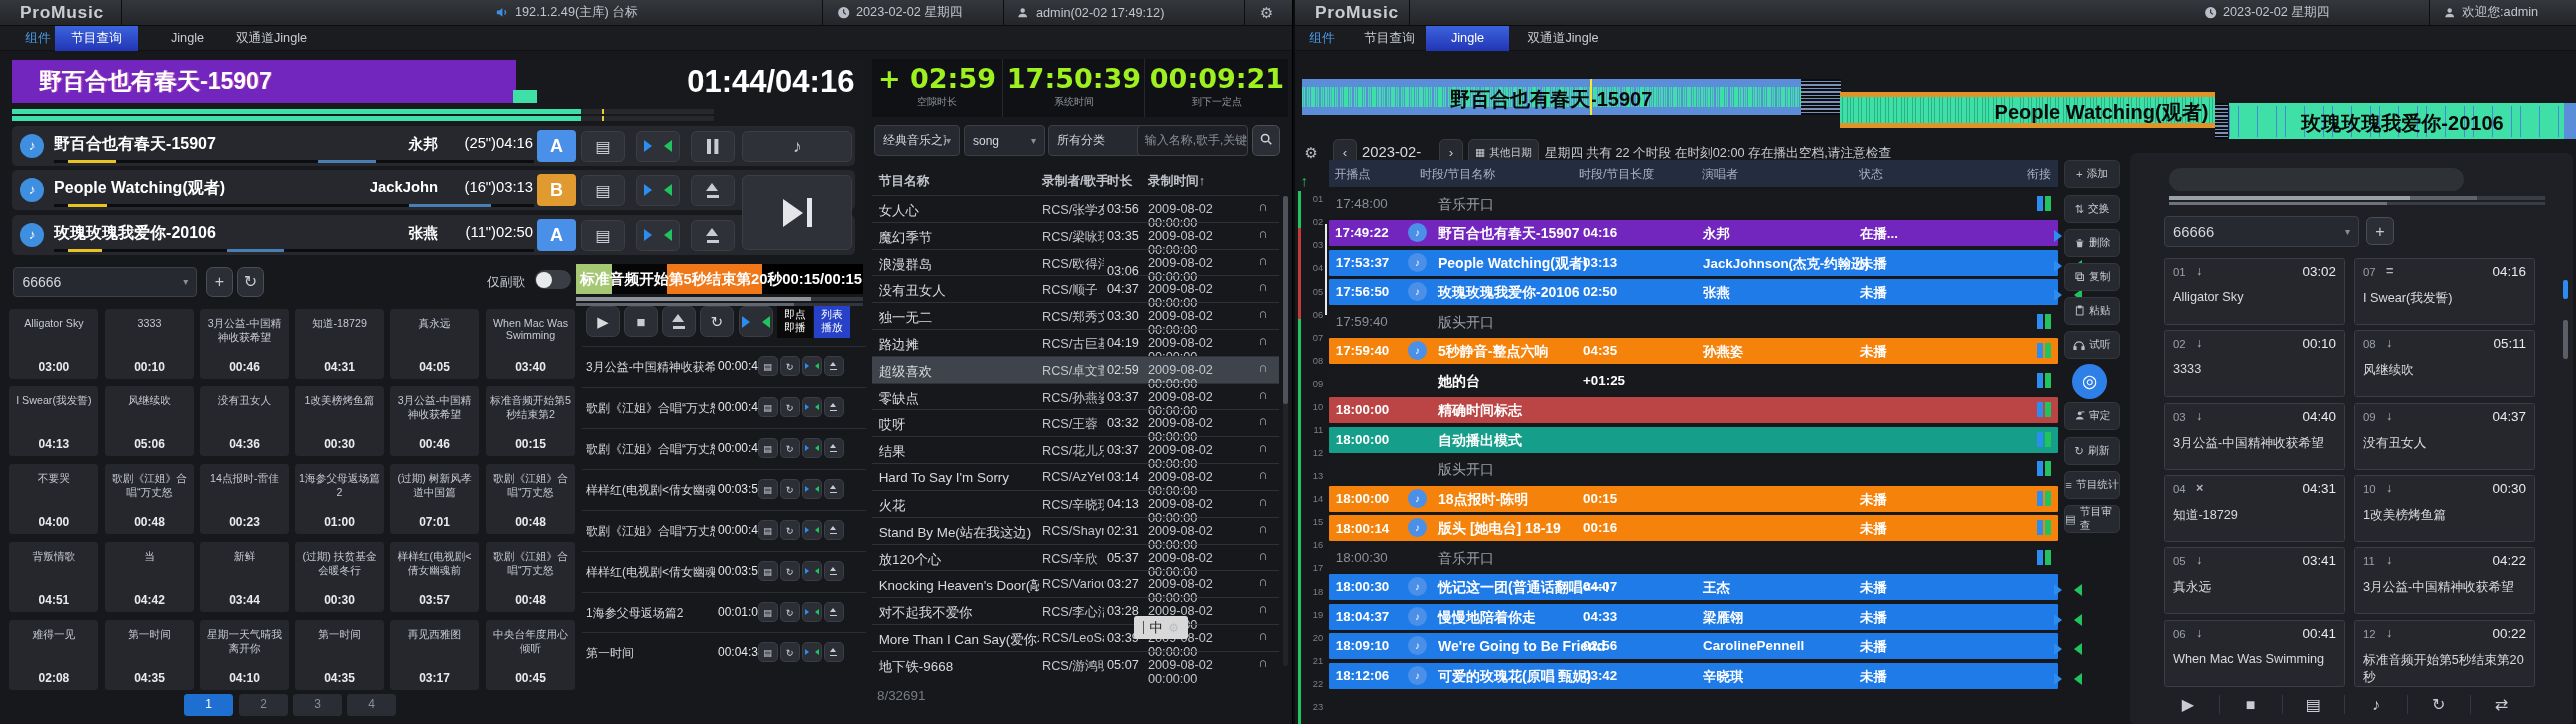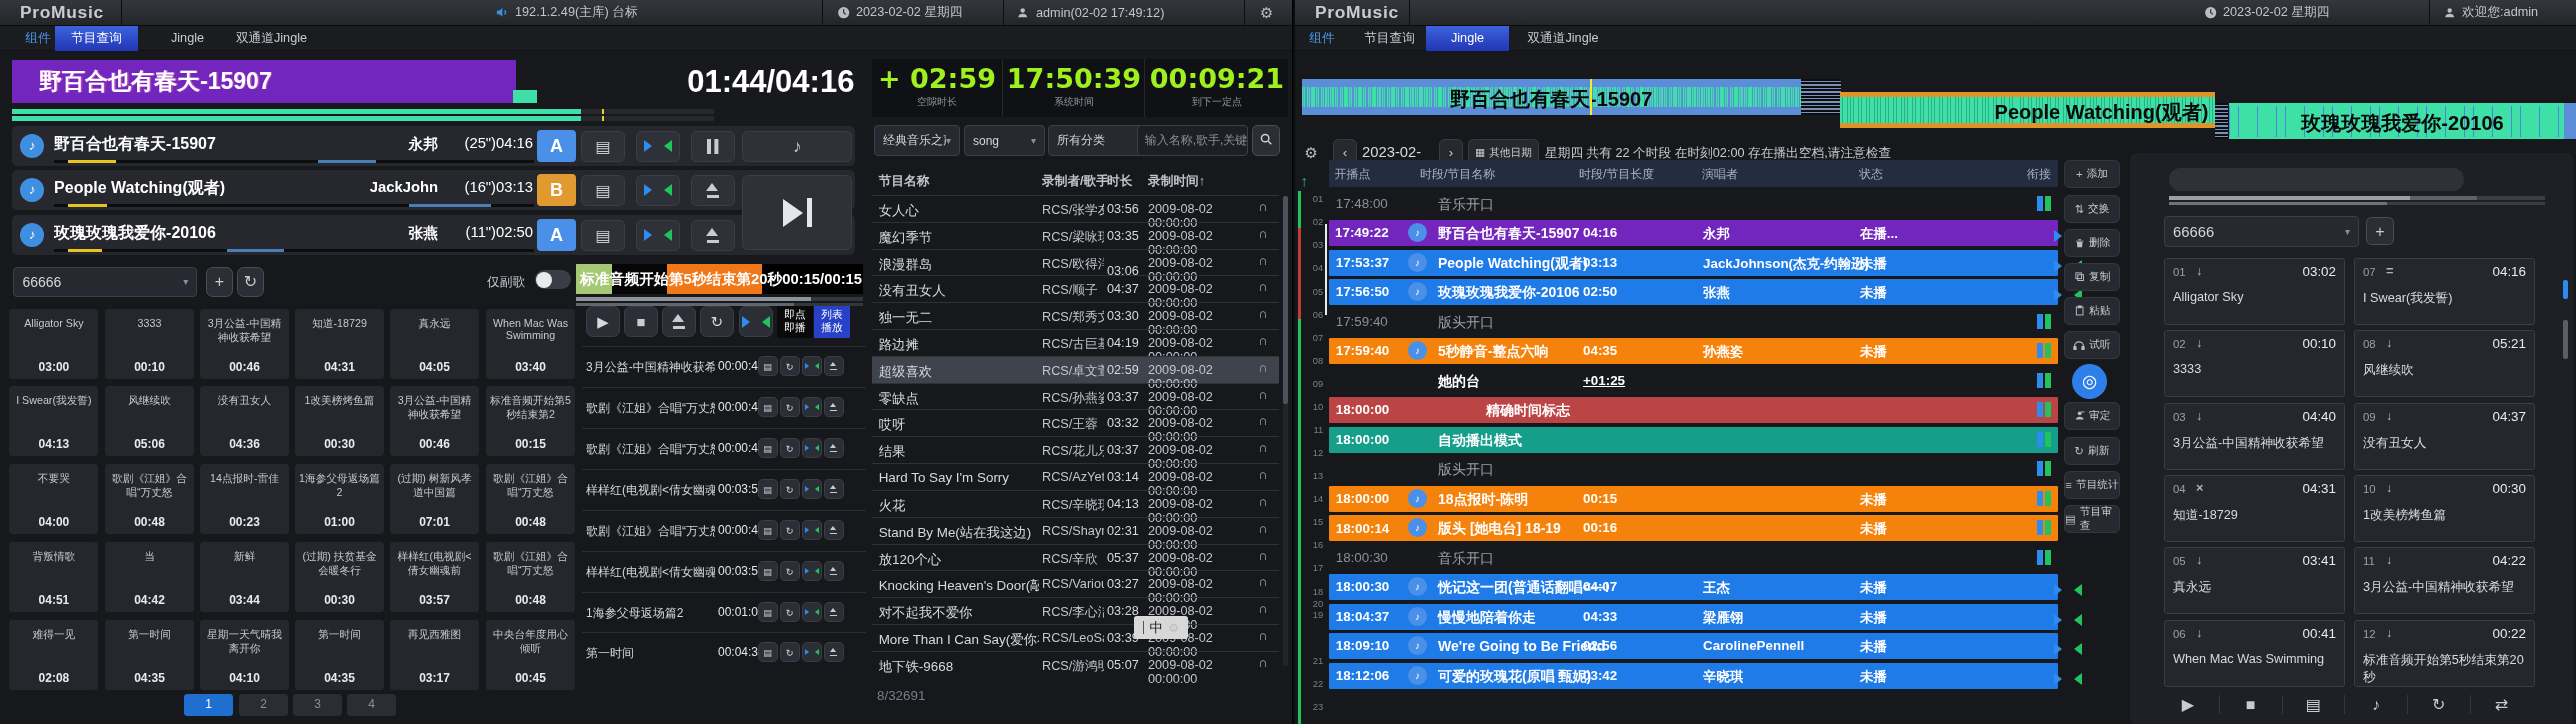--- a/index.html
+++ b/index.html
@@ -889,21 +889,21 @@
       <div class="gut-num" style="top:401px">10</div>
       <div class="gut-num" style="top:424px">11</div>
       <div class="gut-num" style="top:447px">12</div>
       <div class="gut-num" style="top:470px">13</div>
       <div class="gut-num" style="top:493px">14</div>
       <div class="gut-num" style="top:516px">15</div>
       <div class="gut-num" style="top:539px">16</div>
       <div class="gut-num" style="top:562px">17</div>
       <div class="gut-num" style="top:586px">18</div>
       <div class="gut-num" style="top:609px">19</div>
-      <div class="gut-num" style="top:598px">20</div>
+      <div class="gut-num" style="top:632px">20</div>
       <div class="gut-num" style="top:655px">21</div>
       <div class="gut-num" style="top:678px">22</div>
       <div class="gut-num" style="top:701px">23</div>
     </div>
   <div id="sched-rows">
       <div class="schrow row-section" style="top:191px">
         <div class="c-time" style="position: absolute; top: 4.7px; left: 6.7px;">17:48:00</div>
         <div class="c-name" style="position: absolute; top: 4.7px; left: 109px;">音乐开口</div>
         <div class="ind">
           <i class="i1"></i>
@@ -967,29 +967,29 @@
         <div class="c-dur" style="position: absolute; top: 4.7px; left: 254px;">04:35</div>
         <div class="c-art" style="position: absolute; top: 4.7px; left: 374px;">孙燕姿</div>
         <div class="c-st" style="position: absolute; top: 4.7px; left: 531px;">未播</div>
         <div class="ind">
           <i class="i1"></i>
           <i class="i2"></i>
         </div>
       </div>
       <div class="schrow row-info" style="top:368px">
         <div class="c-name" style="position: absolute; top: 4.7px; left: 109px;">她的台</div>
-        <div class="c-dur" style="position: absolute; top: 4.7px; left: 254px; text-decoration: underline;">+01:25</div>
+        <div class="c-dur" style="position: absolute; top: 4.7px; left: 254px;">+01:25</div>
         <div class="ind">
           <i class="i1"></i>
           <i class="i2"></i>
         </div>
       </div>
       <div class="schrow row-red" style="top:397px">
         <div class="c-time" style="position: absolute; top: 4.7px; left: 6.7px;">18:00:00</div>
-        <div class="c-name" style="position: absolute; top: 4.7px; left: 109px; margin-left: 48px;">精确时间标志</div>
+        <div class="c-name" style="position: absolute; top: 4.7px; left: 109px;">精确时间标志</div>
         <div class="ind">
           <i class="i1"></i>
           <i class="i2"></i>
         </div>
       </div>
       <div class="schrow row-teal" style="top:427px">
         <div class="c-time" style="position: absolute; top: 4.7px; left: 6.7px;">18:00:00</div>
         <div class="c-name" style="position: absolute; top: 4.7px; left: 109px;">自动播出模式</div>
         <div class="ind">
           <i class="i1"></i>
@@ -1216,21 +1216,21 @@
         </div>
         <div class="rcard" style="left:224px;top:105px">
           <div class="ix">07</div>
           <div class="ic">=</div>
           <div class="tm">04:16</div>
           <div class="nm">I Swear(我发誓)</div>
         </div>
         <div class="rcard" style="left:224px;top:177px">
           <div class="ix">08</div>
           <div class="ic">↓</div>
-          <div class="tm">05:21</div>
+          <div class="tm">05:11</div>
           <div class="nm">风继续吹</div>
         </div>
         <div class="rcard" style="left:224px;top:250px">
           <div class="ix">09</div>
           <div class="ic">↓</div>
           <div class="tm">04:37</div>
           <div class="nm">没有丑女人</div>
         </div>
         <div class="rcard" style="left:224px;top:322px">
           <div class="ix">10</div>

